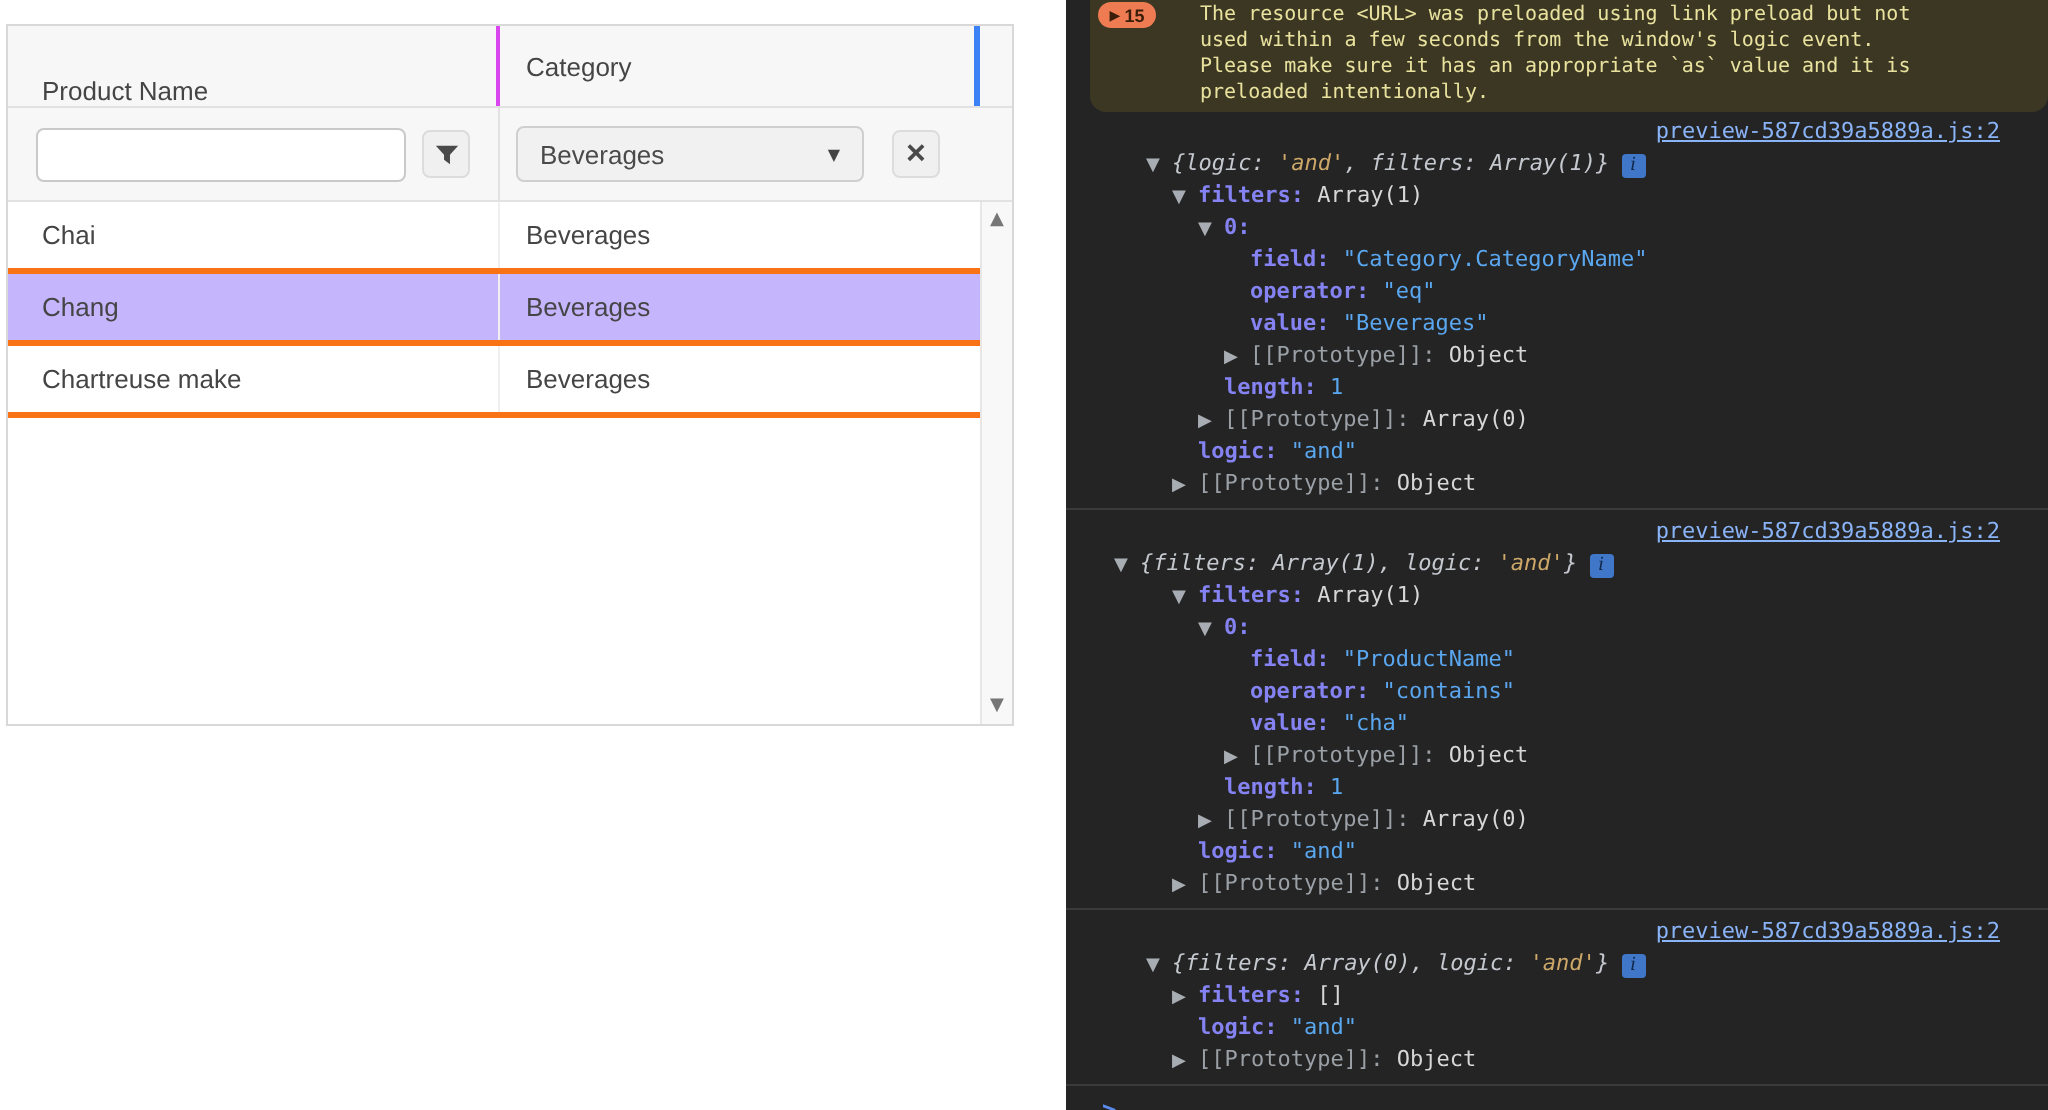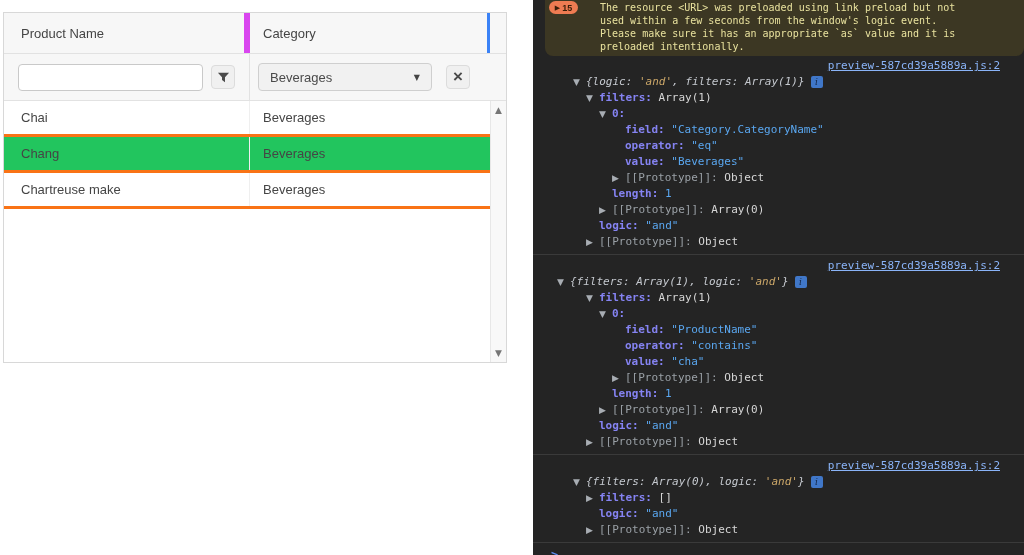--- a/index.html
+++ b/index.html
@@ -4,40 +4,40 @@
 <style>
   * { margin:0; padding:0; box-sizing:border-box; }
   html,body { width:1024px; height:555px; background:#fff; overflow:hidden;
               font-family:"Liberation Sans", sans-serif; position:relative; }
 
   
   .grid-panel { position:absolute; left:3px; top:12px; width:504px; height:351px;
                 background:#fff; border:1px solid #d8d8d8; }
   .grid-header { display:flex; height:41px; background:#f7f7f7; border-bottom:1px solid #e2e2e2; }
   .gh-cell { display:flex; align-items:center; font-size:13px; color:#454545; }
-  .gh-c1 { width:246px; padding-left:17px; border-right:6px solid #d946ef; }
+  .gh-c1 { width:246px; padding-left:17px; border-right:2px solid #d946ef;align-items:flex-end; }
   .gh-c2 { width:240px; padding-left:13px; border-right:3px solid #3b82f6; }
   .gh-c3 { flex:1; }
   .grid-filter { display:flex; height:47px; background:#f7f7f7; border-bottom:1px solid #e2e2e2; align-items:center; }
   .gf-c1 { width:246px; display:flex; align-items:center; border-right:1px solid #e2e2e2; height:100%; }
   .gf-c2 { flex:1; display:flex; align-items:center; height:100%; }
   .filter-input { margin-left:14px; width:185px; height:27px; border:1px solid #c9c9c9;
                   border-radius:4px; background:#fff; padding:0 8px; font-size:13px; color:#444;
                   outline:none; font-family:"Liberation Sans",sans-serif; }
   .sq-btn { margin-left:8px; width:24px; height:24px; border:1px solid #dcdcdc; border-radius:4px;
             background:#f0f0f0; display:flex; align-items:center; justify-content:center; cursor:pointer; }
   .clear-btn { margin-left:14px; }
   .x-glyph { font-size:17px; font-weight:600; color:#4a4a4a; line-height:1; margin-top:-1px; }
   .dropdown { margin-left:8px; width:174px; height:28px; background:#f1f1f1; border:1px solid #cfcfcf;
               border-radius:4px; display:flex; align-items:center; justify-content:space-between;
               padding:0 11px; font-size:13px; color:#4a4a4a; cursor:pointer; }
   .caret { font-size:8px; color:#444; font-family:"DejaVu Sans",sans-serif; }
   .grid-content { position:absolute; top:88px; left:0; right:16px; bottom:0; background:#fff; }
   .g-row { display:flex; height:36px; border-bottom:3px solid #f97316; font-size:13px; color:#454545; }
-  .g-row.alt { background:#22c55e; }
+  .g-row.alt { background:#c4b5fd; }
   .g-cell { display:flex; align-items:center; }
   .g-c1 { width:246px; padding-left:17px; border-right:1px solid #efefef; }
   .g-c2 { flex:1; padding-left:13px; }
   .scrollbar { position:absolute; top:88px; right:0; bottom:0; width:16px; background:#f8f8f8;
                border-left:1px solid #e7e7e7; }
   .scroll-arrow { position:absolute; left:0; width:100%; text-align:center; color:#767676;
                   font-size:9px; font-family:"DejaVu Sans",sans-serif; cursor:pointer; }
   .scroll-up { top:4px; } .scroll-down { bottom:4px; }
 
   

